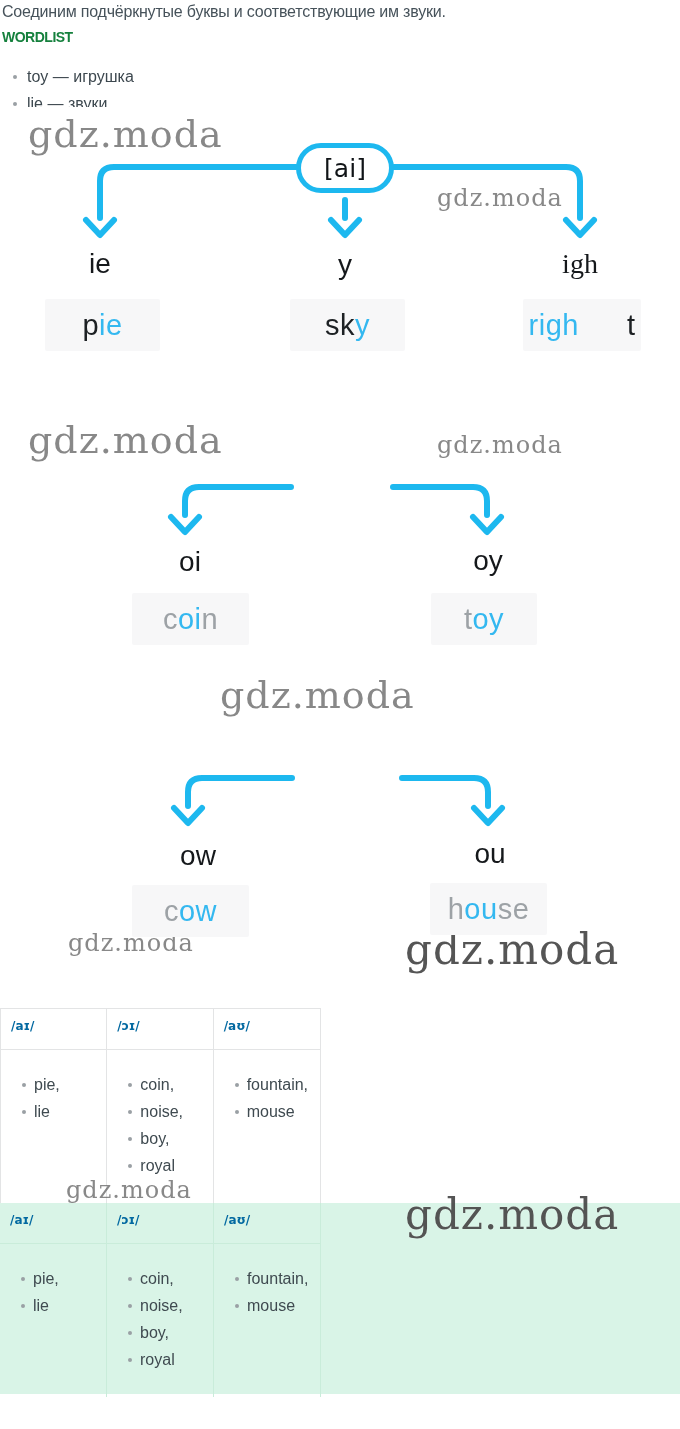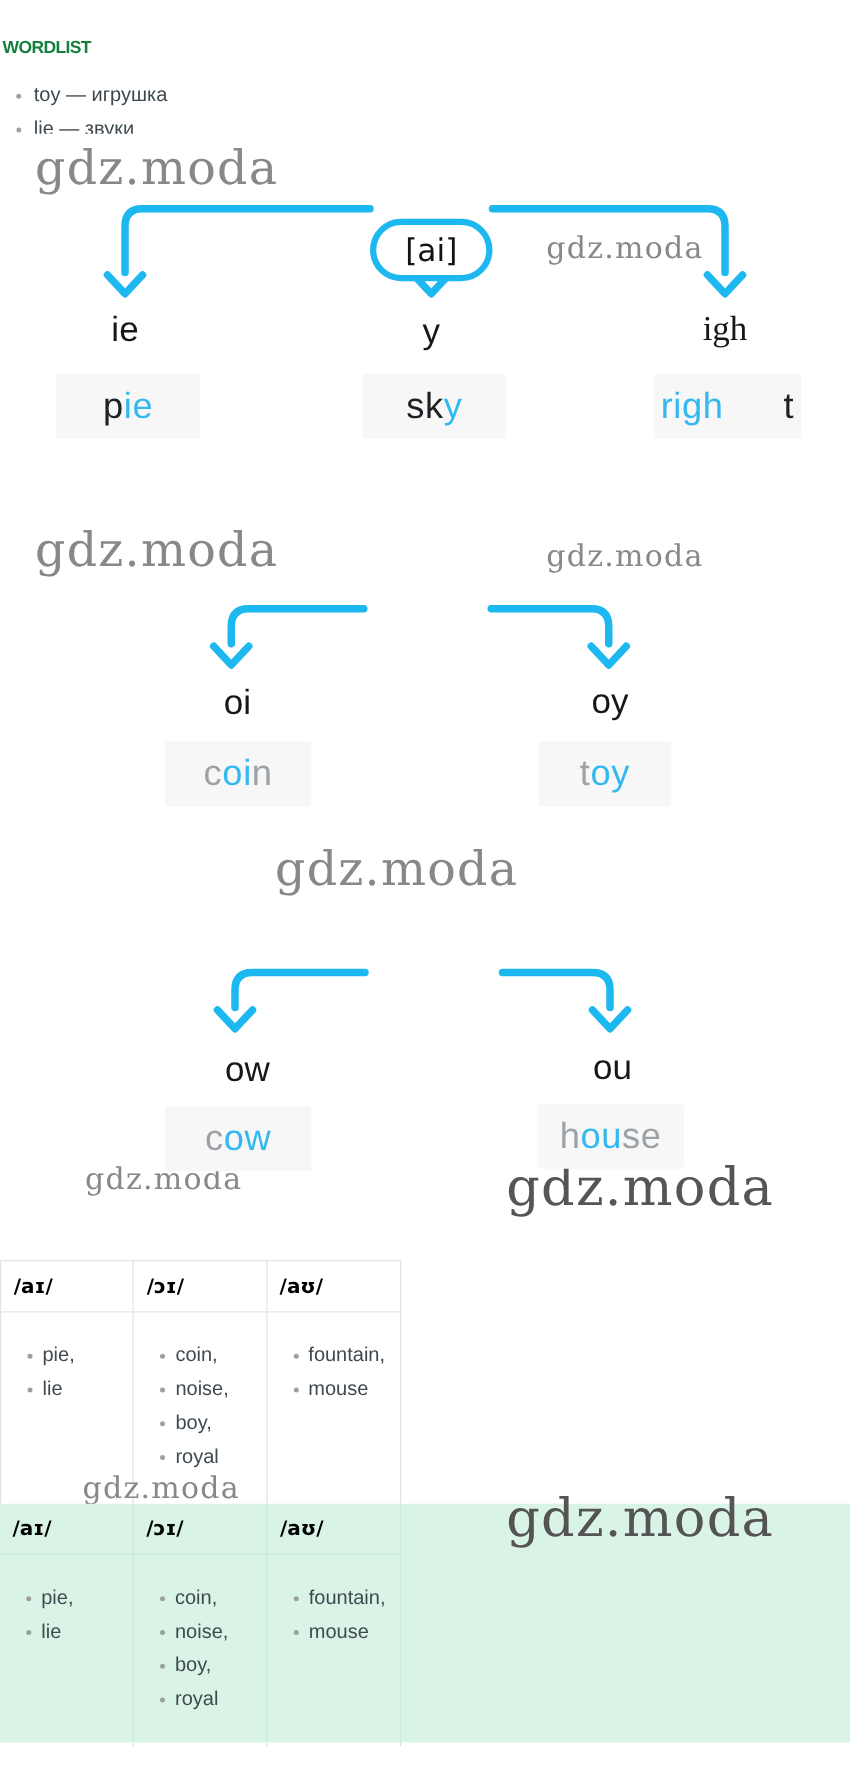--- a/index.html
+++ b/index.html
@@ -32,22 +32,22 @@
            font-family:"Liberation Sans",sans-serif;}
   .wordbox{position:absolute;background:#f7f7f8;border-radius:2px;display:flex;align-items:center;
            justify-content:center;font-size:29px;letter-spacing:.5px;}
   .lt-dark{color:#1d2124;} .lt-cyan{color:#34b8f0;} .lt-gray{color:#9da2a6;}
 
   .ptable{position:absolute;box-sizing:border-box;}
   .t-white{left:0;top:1008px;width:321px;height:195px;background:#fff;
            border:1px solid #e3e4e5;border-bottom:none;}
   .pt-headrow{display:flex;height:40px;}
   .t-white .pt-headrow{border-bottom:1px solid #e3e4e5;}
-  .pt-h{width:107px;box-sizing:border-box;padding:10px 0 0 10px;font-size:16px;font-weight:bold;
-        color:#000000;font-family:"DejaVu Sans",sans-serif;}
+  .pt-h{width:107px;box-sizing:border-box;padding:10px 0 0 10px;font-size:12px;font-weight:bold;
+        color:#0369a1;font-family:"DejaVu Sans",sans-serif;}
   .t-white .pt-h{border-right:1px solid #e3e4e5;}
   .t-white .pt-h:last-child{border-right:none;}
   .pt-bodyrow{display:flex;}
   .pt-c{width:107px;box-sizing:border-box;padding-top:21px;min-height:153px;}
   .t-white .pt-c{border-right:1px solid #e3e4e5;}
   .t-white .pt-c:last-child{border-right:none;}
   .pt-item{position:relative;font-size:16px;color:#3f4a50;line-height:27px;padding-left:33px;}
   .pt-item::before{content:"";position:absolute;left:21px;top:12px;width:4px;height:4px;border-radius:50%;background:#9aa0a4;}
 
   .green-band{position:absolute;left:0;top:1203px;width:680px;height:191px;background:#d9f4e7;}
@@ -56,20 +56,21 @@
   .t-green .pt-h{border-right:1px solid #c9ecda;}
   .t-green .pt-h:last-child{border-right:1px solid #c9ecda;}
   .t-green .pt-c{border-right:1px solid #c9ecda;}
   .t-green .pt-c:last-child{border-right:1px solid #c9ecda;}
 </style>
 </head>
 <body>
 
 <div id="page">
 
+  <div class="abs title">Соединим подчёркнутые буквы и соответствующие им звуки.</div>
   <div class="abs wordlist-h">WORDLIST</div>
   <div class="abs wl-item wl-1">toy — игрушка</div>
   <div class="abs wl-2-clip">
     <div class="wl-item">lie — звуки</div>
   </div>
 
   <div class="wm big" style="left:28px;top:112px;">gdz.moda</div>
   <div class="wm med" style="left:437px;top:184px;">gdz.moda</div>
   <div class="wm big" style="left:28px;top:418px;">gdz.moda</div>
   <div class="wm med" style="left:437px;top:431px;">gdz.moda</div>
@@ -90,21 +91,21 @@
     <path d="M171 517 L185 532 L199 517"></path>
     <path d="M393 487 H473 Q487 487 487 501 V515"></path>
     <path d="M473 517 L487 532 L501 517"></path>
 
     <path d="M292 778 H202 Q188 778 188 792 V806"></path>
     <path d="M174 808 L188 823 L202 808"></path>
     <path d="M402 778 H474 Q488 778 488 792 V806"></path>
     <path d="M474 808 L488 823 L502 808"></path>
   </svg>
 
-  <div class="node" style="left:296px;top:143px;width:98px;height:50px;border-radius:25px;margin-top:32px;">[ai]</div>
+  <div class="node" style="left:296px;top:143px;width:98px;height:50px;border-radius:25px;">[ai]</div>
   <div class="letters" style="left:55px;top:248px;">ie</div>
   <div class="letters" style="left:300px;top:249px;">y</div>
   <div class="letters" style="left:535px;top:248px;font-family:Liberation Serif, serif;">igh</div>
   <div class="wordbox" style="left:45px;top:299px;width:115px;height:52px;">
       <span class="lt-dark">p</span>
       <span class="lt-cyan">ie</span>
     </div>
   <div class="wordbox" style="left:290px;top:299px;width:115px;height:52px;">
       <span class="lt-dark">sk</span>
       <span class="lt-cyan">y</span>

